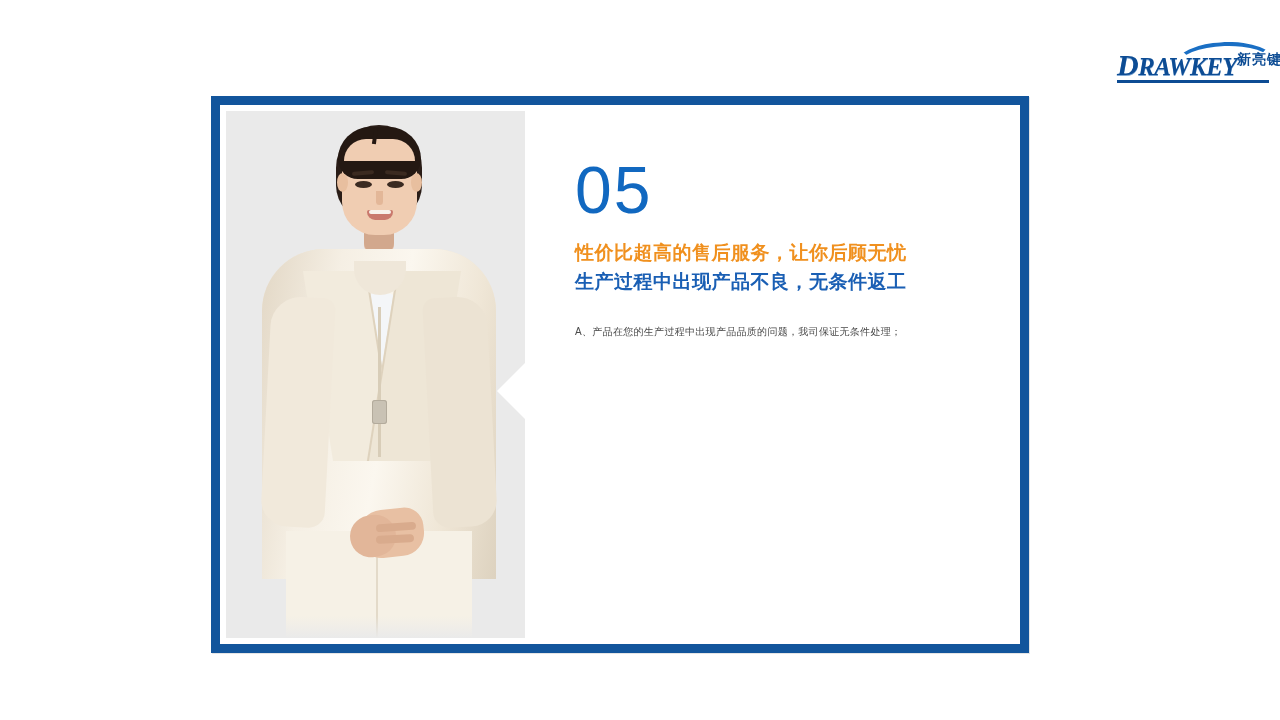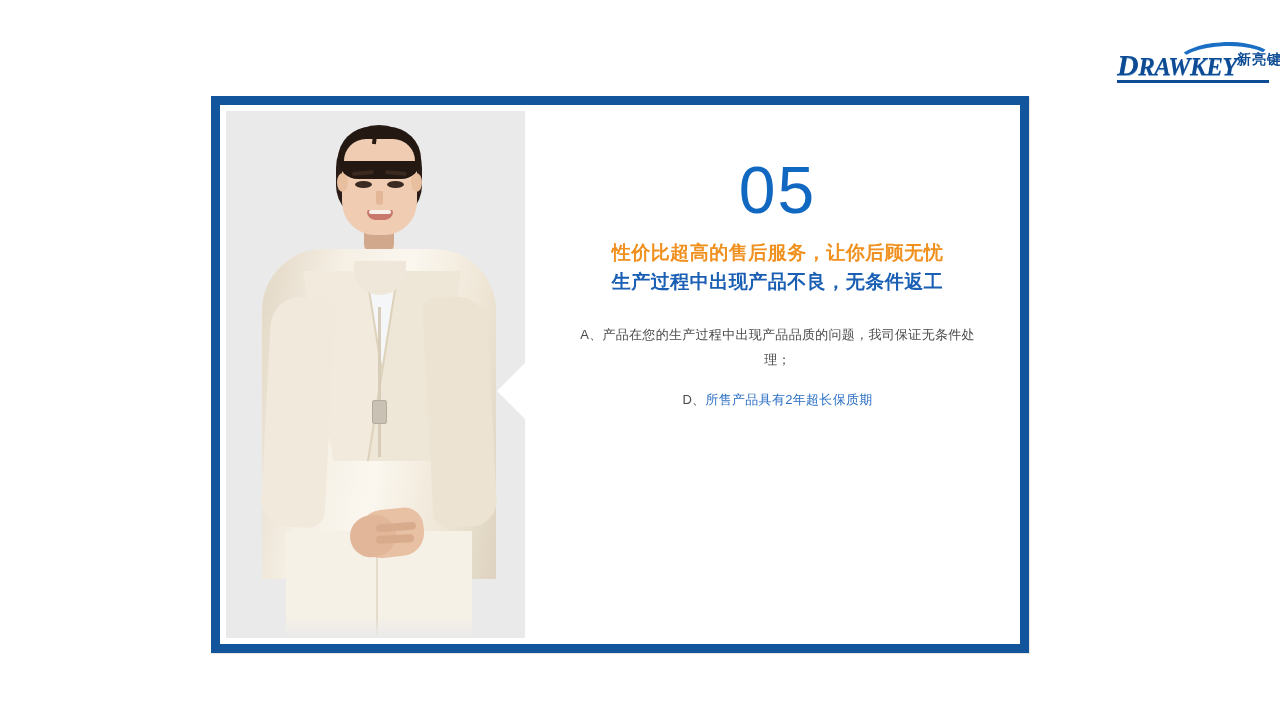--- a/index.html
+++ b/index.html
@@ -133,21 +133,20 @@
     border-right:28px solid #ffffff;
   }
 
   
   #text-panel{
     flex:1 1 auto;
     background:#ffffff;
     padding:46px 34px 0 50px;
     box-sizing:border-box;
     position:relative;
-    text-align:center;
   }
   #big-number{
     font-size:66px;
     font-weight:300;
     color:#1168c0;
     line-height:1;
     letter-spacing:2px;
     margin:0 0 16px 0;
   }
   .headline{
@@ -156,21 +155,21 @@
     line-height:1.5;
     letter-spacing:.5px;
     margin:0;
     white-space:nowrap;
   }
   .headline.blue{color:#1a5fb4;}
   .headline.orange{color:#f0901e;margin-top:6px;}
 
   #bullets{margin-top:26px;}
   .bullet{
-    font-size:13px;
+    font-size:10px;
     color:#4a4a4a;
     line-height:1.95;
     margin:0 0 14px 0;
     letter-spacing:.3px;
   }
   .bullet .hl{color:#2b6fc4;}
 </style>
 </head>
 <body>
 
@@ -231,21 +230,18 @@
       <p class="headline blue">生产过程中出现产品不良，无条件返工</p>
 
       <div id="bullets">
 
         <p class="bullet">
           <span>A、</span><span>产品在您的生产过程中出现产品品质的问题，我司保证无条件处理；</span>
         </p>
 
 
 
-        <p class="bullet">
-          <span>D、</span><span class="hl">所售产品具有2年超长保质期</span>
-        </p>
 
       </div>
     </div>
 
   </div>
 </div>
 
 </body></html>

